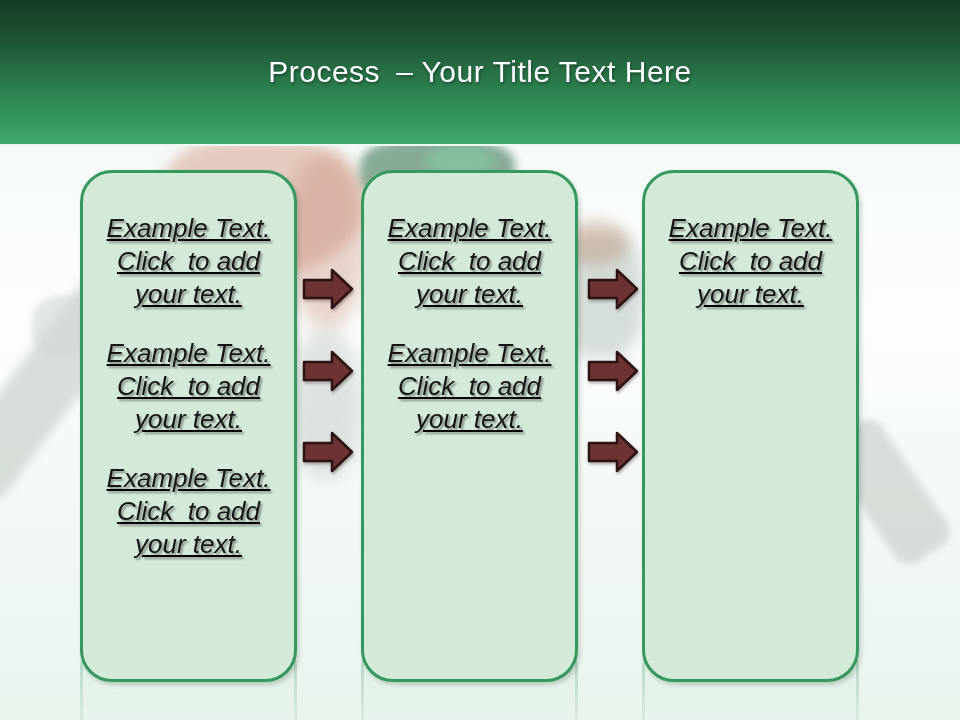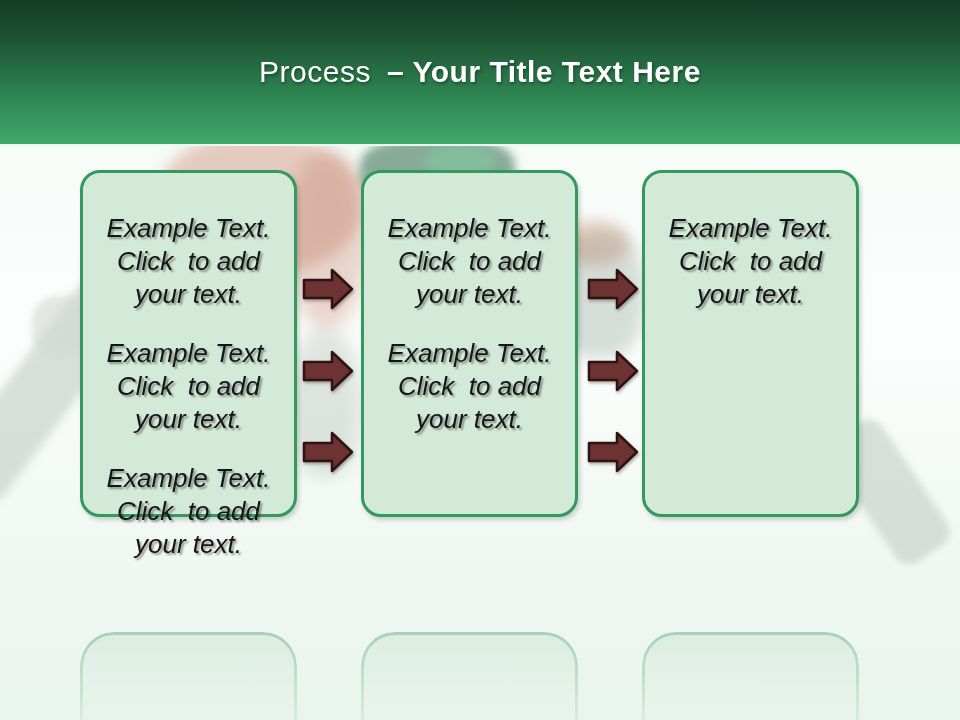--- a/index.html
+++ b/index.html
@@ -29,26 +29,26 @@
     border-radius:50%;filter:blur(7px);}
   .blob-tip{left:858px;top:418px;width:62px;height:148px;background:#ccd3cd;opacity:.7;
     transform:rotate(-34deg);border-radius:16px;filter:blur(3px);}
 
   
   .header{position:absolute;z-index:5;left:0;top:0;width:960px;height:144px;
     background:linear-gradient(180deg,#143c26 0%,#1e5434 28%,#2f8a55 70%,#3fa96a 100%);
     border-bottom:2px solid #eef8f2;display:flex;align-items:center;justify-content:center;}
   .title{color:#ffffff;font-size:30px;letter-spacing:.5px;text-shadow:1px 2px 3px rgba(0,0,0,.35);}
   .title .t-bold{font-weight:normal;}
-  .title .t-rest{font-weight:bold;margin-left:16px;}
+  .title .t-rest{font-weight:normal;margin-left:16px;}
 
   
-  .pbox{position:absolute;z-index:3;top:170px;width:217px;height:347px;box-sizing:border-box;
-    background:#d4ead9;border:3px solid #35985c;border-radius:20px;
-    box-shadow:2px 3px 4px rgba(30,70,45,.22);}
+  .pbox{position:absolute;z-index:3;top:170px;width:217px;height:512px;box-sizing:border-box;
+    background:#d4ead9;border:3px solid #35985c;border-radius:32px;
+    box-shadow:2px 3px 4px rgba(30,70,45,.22);text-decoration:underline;}
   .pbox.b1{left:80px;} .pbox.b2{left:361px;} .pbox.b3{left:642px;}
   .pbox-inner{padding:39px 8px 0 8px;display:flex;flex-direction:column;gap:26px;}
   .para{font-style:italic;font-size:26px;line-height:33px;color:#151515;text-align:center;
     text-shadow:2px 2px 2px rgba(0,0,0,.38);}
   .para .line{white-space:pre-wrap;}
 
   
   .arrow{position:absolute;z-index:4;width:52px;height:46px;
     filter:drop-shadow(1.5px 2px 1.5px rgba(40,20,20,.35));}
   .ar-l{left:302px;} .ar-r{left:587px;}

